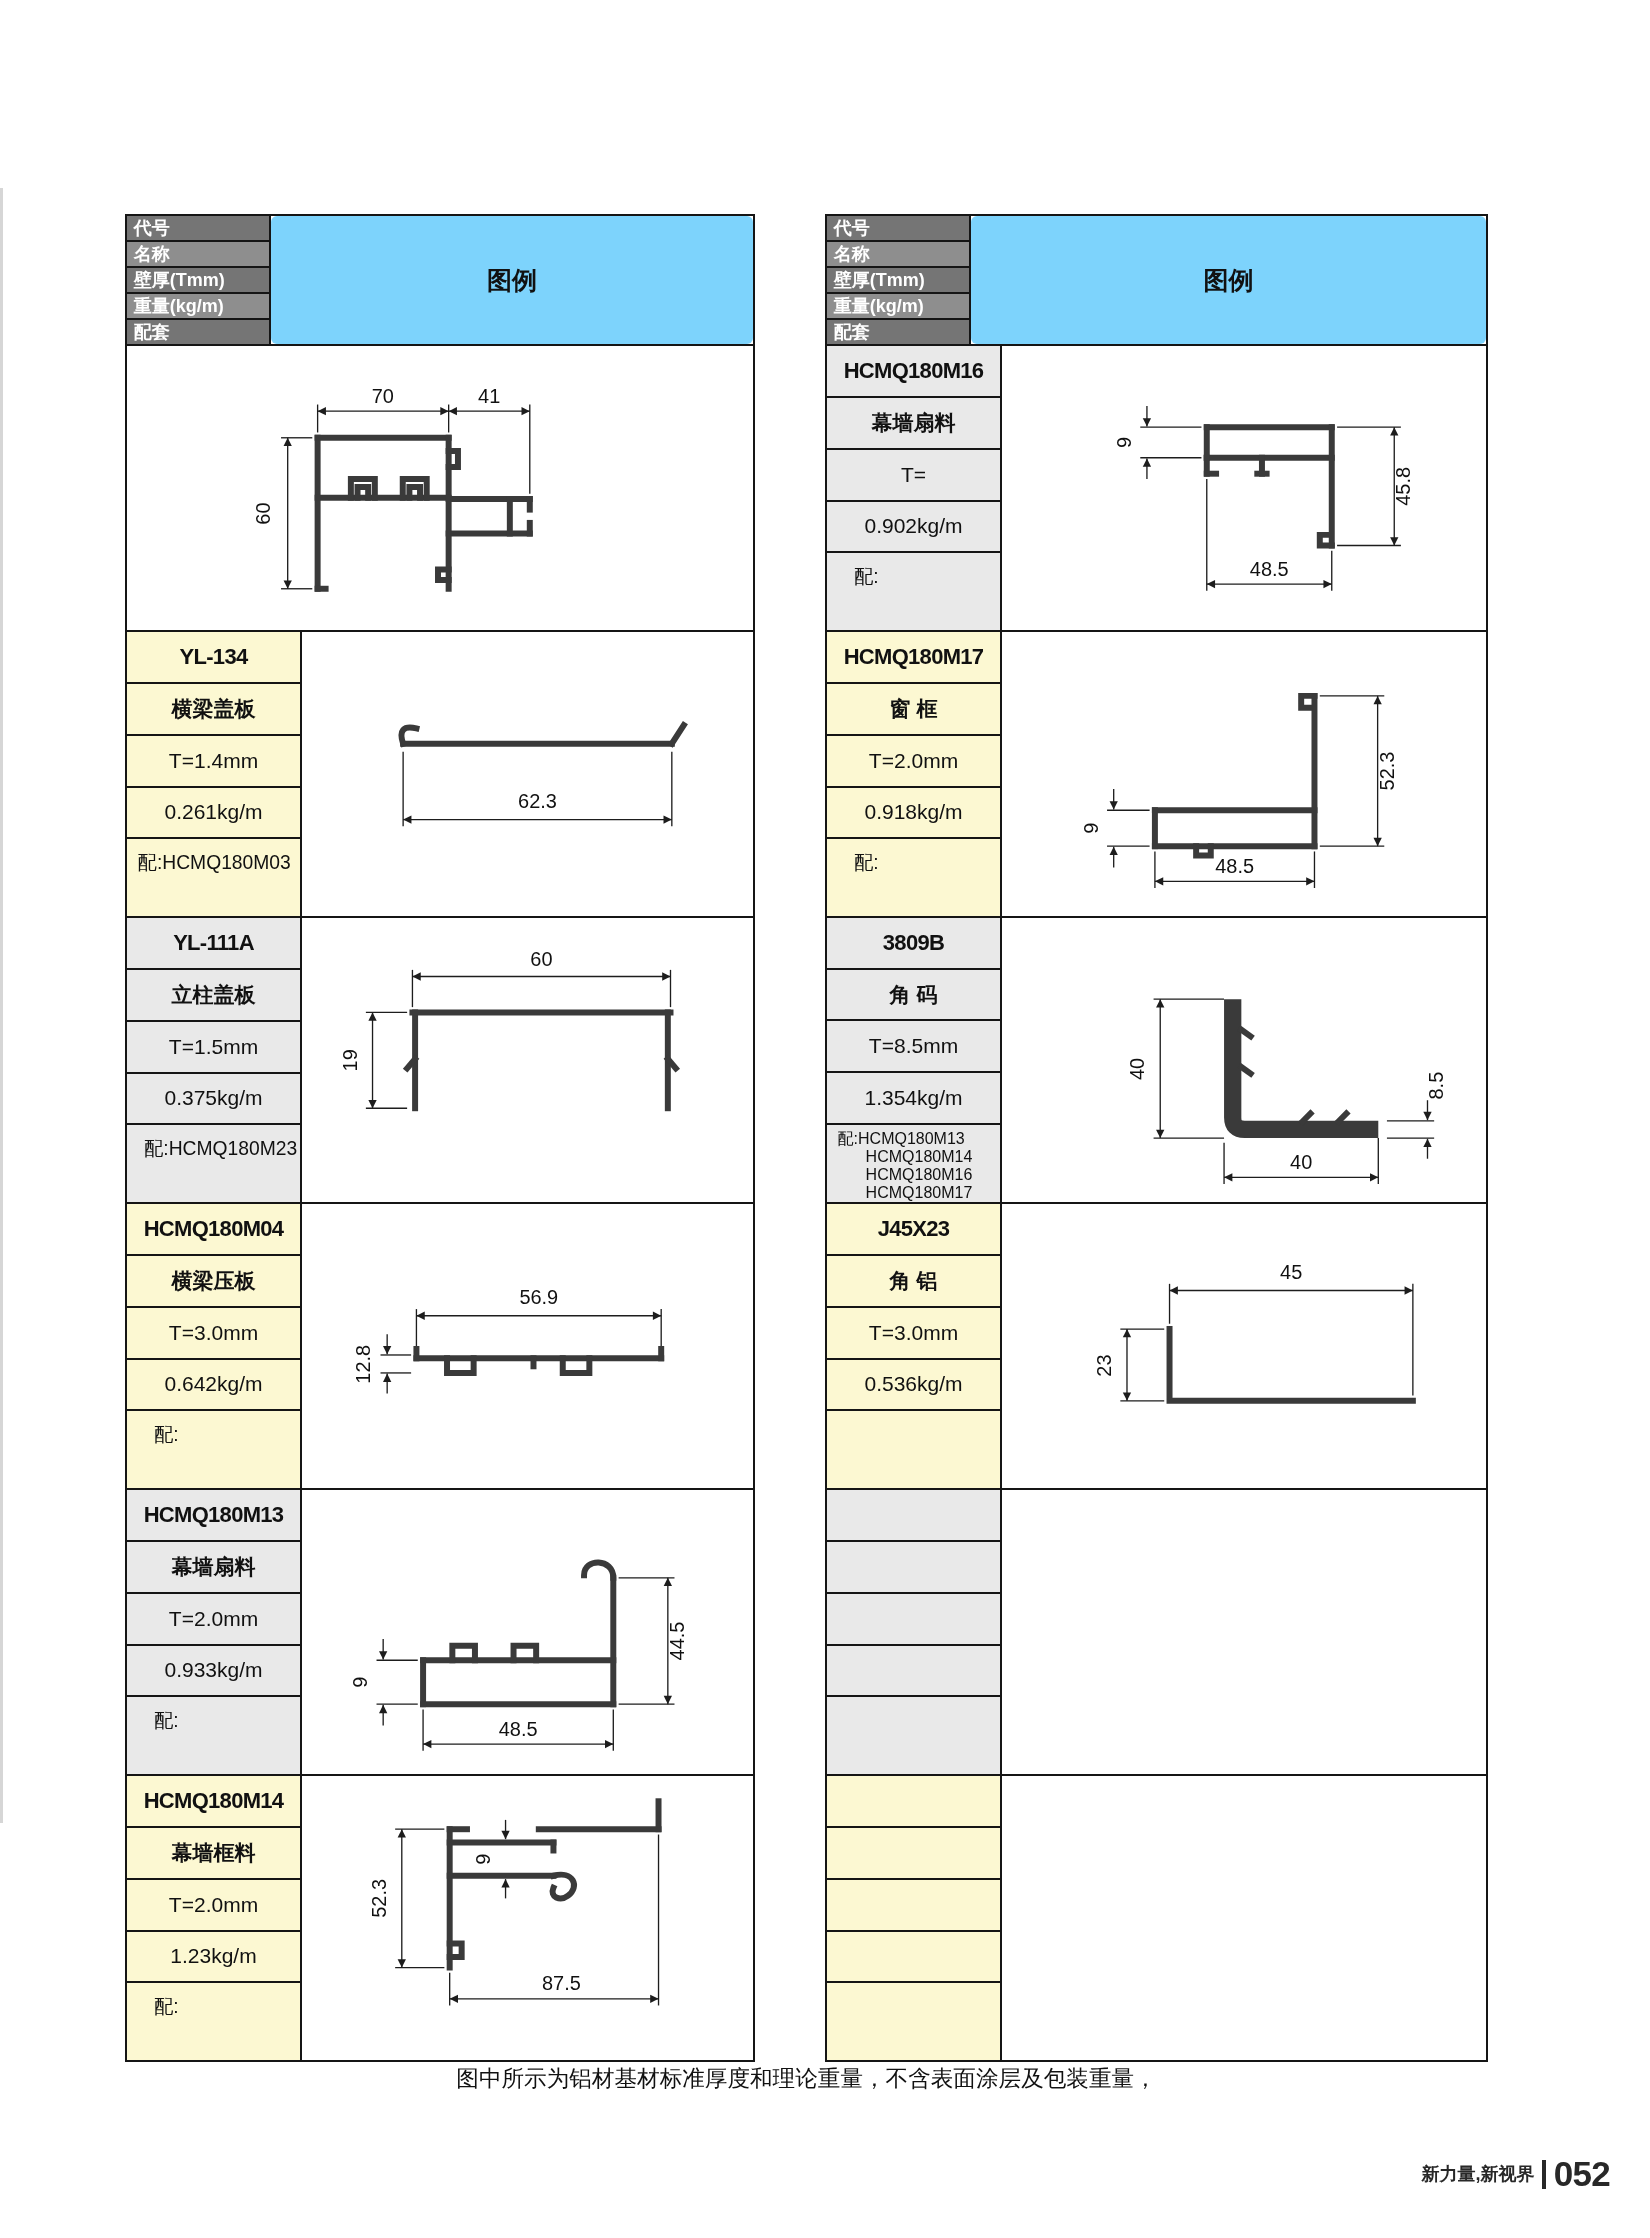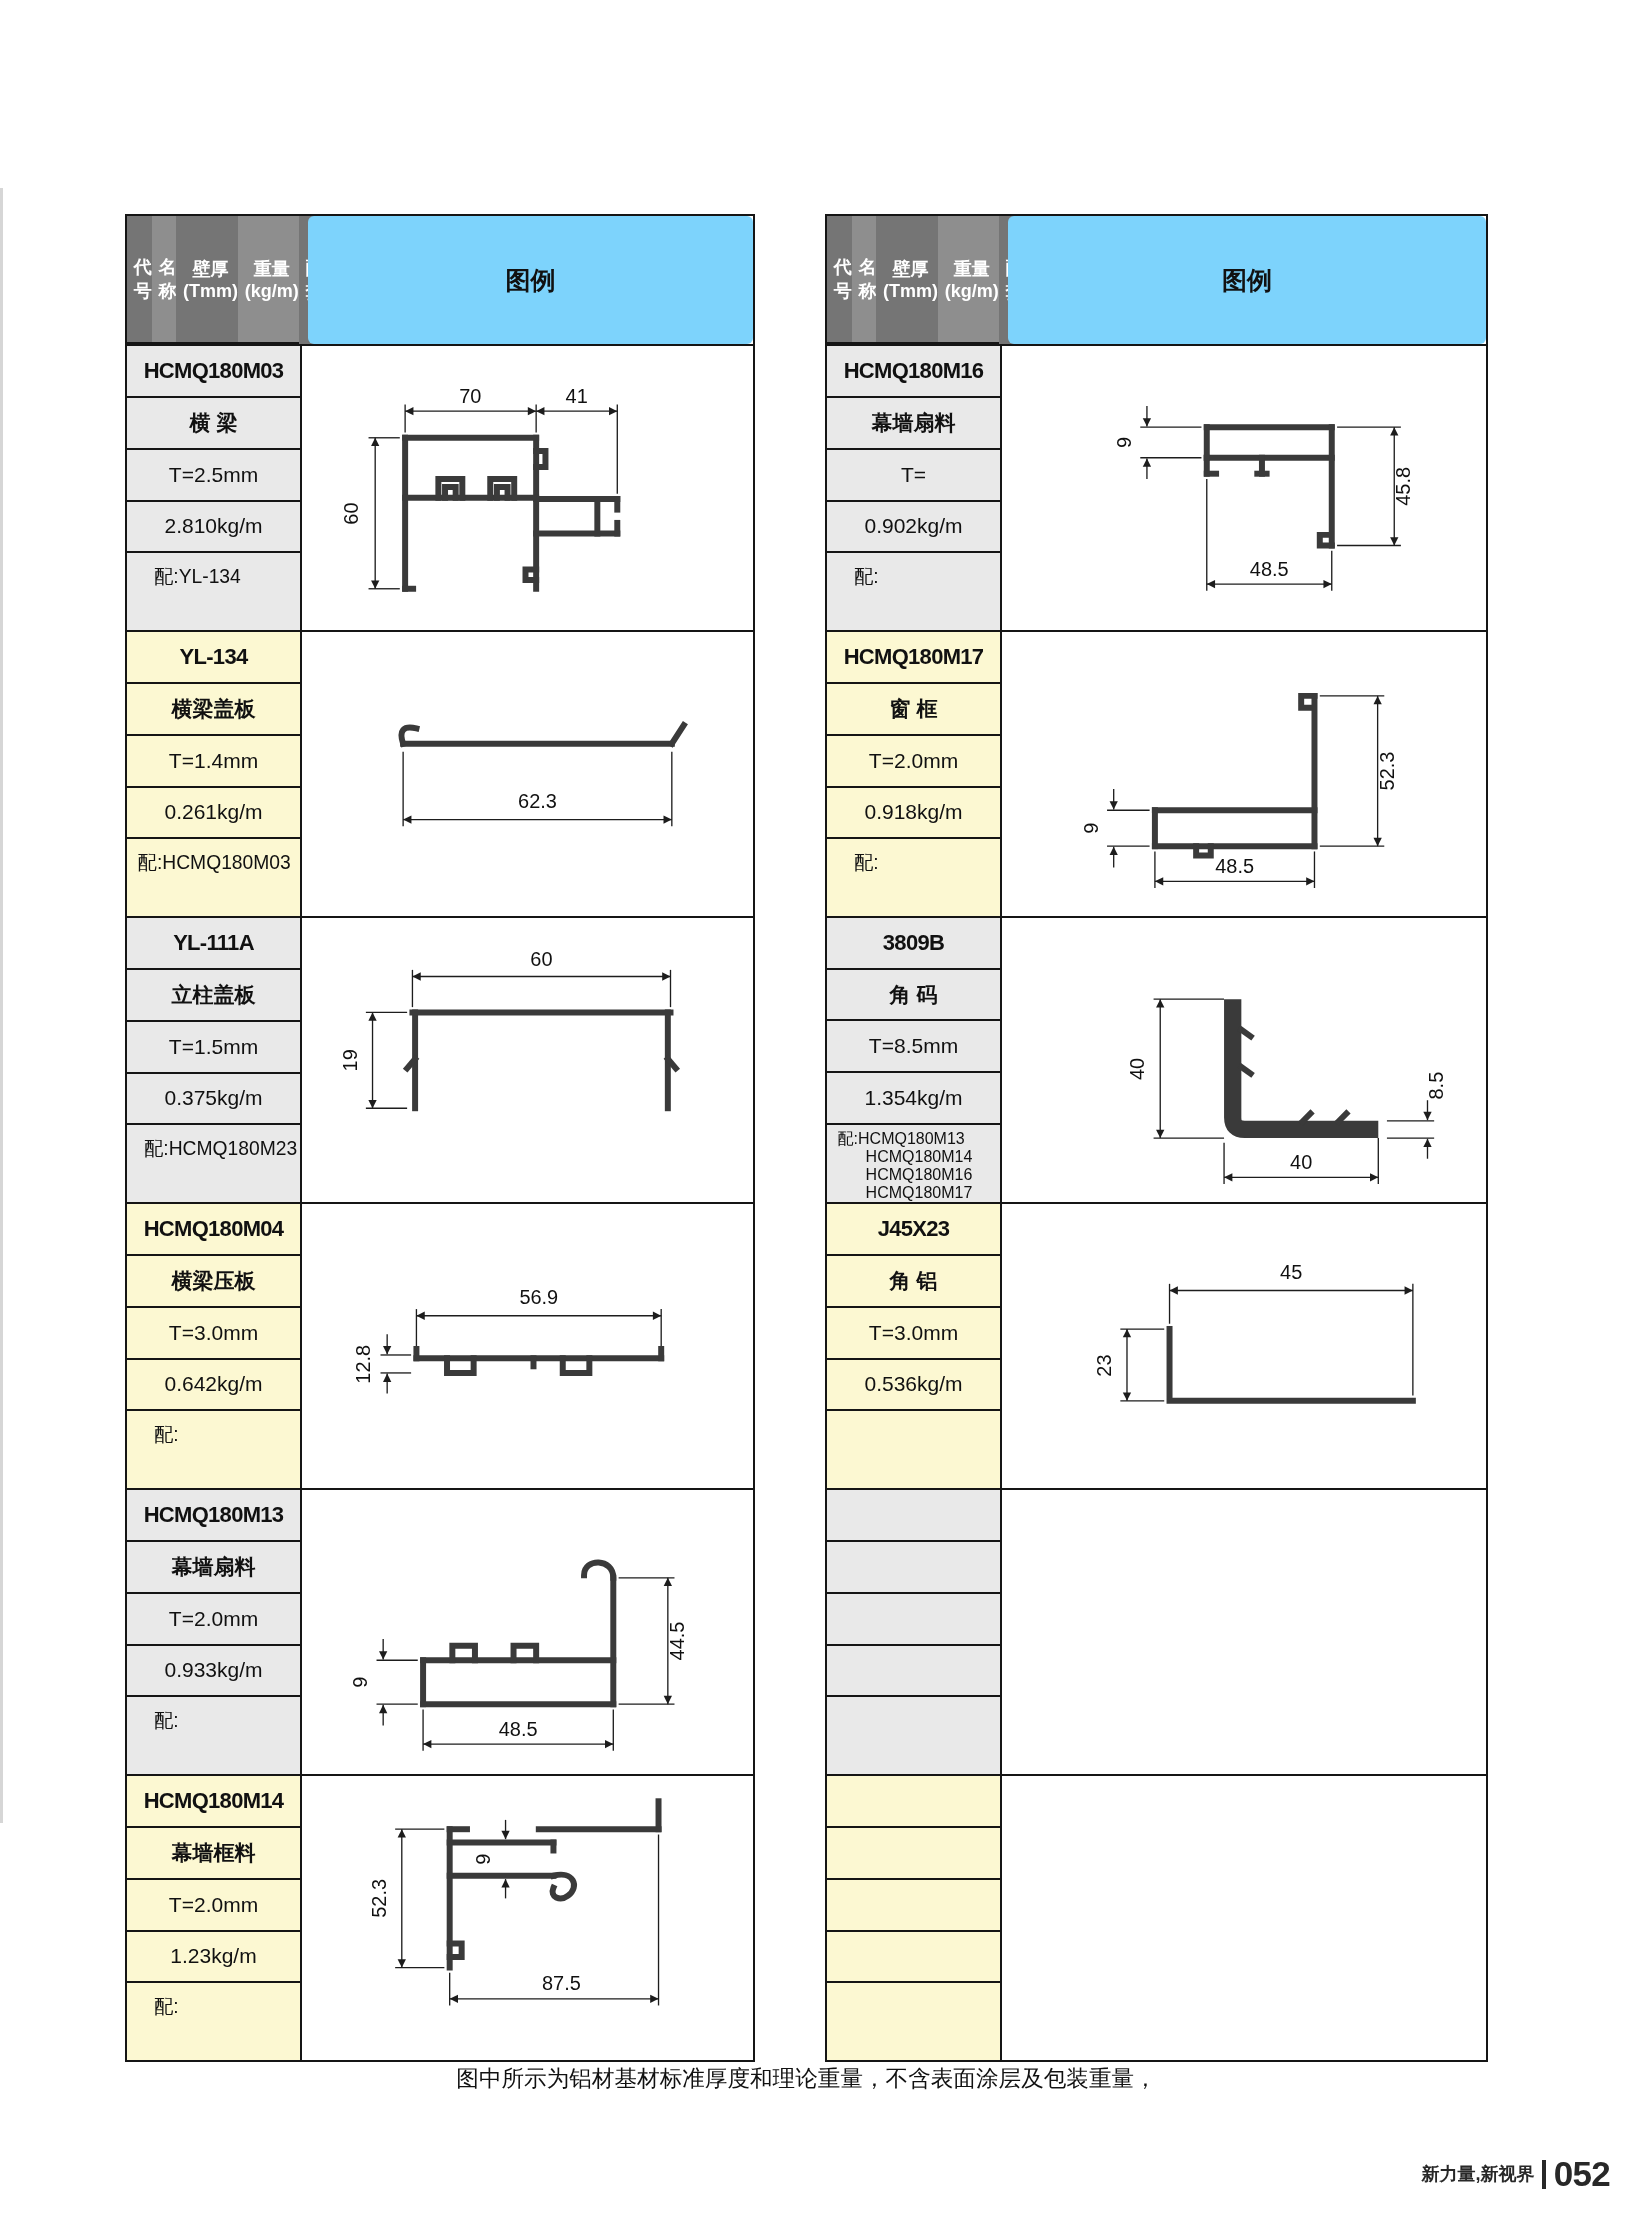--- a/index.html
+++ b/index.html
@@ -2,21 +2,21 @@
 <html style="font-size:10.6px"><head>
 <meta charset="utf-8">
 <style>
   html,body{margin:0;padding:0;background:#fff;}
   .page{position:relative;width:1651px;height:2239px;background:#ffffff;overflow:hidden;
         font-family:"Liberation Sans","DejaVu Sans",sans-serif;color:#111;}
   .edge-strip{position:absolute;left:0;top:188px;width:3.3px;height:1635px;background:#d6d6d6;}
 
   .cat-table{position:absolute;border:2px solid #151515;background:#fff;box-sizing:border-box;}
   .t-header{display:flex;height:128px;box-sizing:border-box;}
-  .h-rows{width:181px;display:flex;flex-direction:row;border-right:2px solid #151515;box-sizing:border-box;text-align:center;}
+  .h-rows{width:144px;display:flex;flex-direction:column;border-right:2px solid #151515;box-sizing:border-box;}
   .h-row{flex:1;display:flex;align-items:center;padding-left:6.7px;color:#fff;font-weight:bold;
          font-size:18px;box-sizing:border-box;border-bottom:2px solid #151515;}
   .h-row:nth-child(odd){background:#757575;}
   .h-row:nth-child(even){background:#8e8e8e;}
   .h-row:last-child{border-bottom:none;}
   .h-legend{flex:1;background:#7dd3fc;display:flex;align-items:center;justify-content:center;
             font-weight:bold;font-size:25px;border-radius:6px;}
 
   .block{display:flex;height:286px;border-top:2px solid #151515;box-sizing:border-box;}
   .b-info{width:175px;display:flex;flex-direction:column;border-right:2px solid #151515;box-sizing:border-box;}
@@ -69,27 +69,20 @@
         <div class="h-row">代号</div>
         <div class="h-row">名称</div>
         <div class="h-row">壁厚(Tmm)</div>
         <div class="h-row">重量(kg/m)</div>
         <div class="h-row">配套</div>
       </div>
       <div class="h-legend">图例</div>
     </div>
 
     <div class="block g">
-      <div class="b-info">
-        <div class="cell code">HCMQ180M03</div>
-        <div class="cell name">横 梁</div>
-        <div class="cell">T=2.5mm</div>
-        <div class="cell">2.810kg/m</div>
-        <div class="cell match">配:YL-134</div>
-      </div>
       <div class="b-draw">
         <svg viewBox="0 0 678 427">
           <path class="e" d="M155,130 V88"></path>
           <path class="e" d="M352,130 V88"></path>
           <path class="e" d="M474,222 V88"></path>
           <path class="e" d="M147,138 H100"></path>
           <path class="e" d="M147,365 H100"></path>
           <path class="d" d="M155,98 H352" marker-start="url(#arr)" marker-end="url(#arr)"></path>
           <path class="d" d="M352,98 H474" marker-start="url(#arr)" marker-end="url(#arr)"></path>
           <path class="d" d="M110,138 V365" marker-start="url(#arr)" marker-end="url(#arr)"></path>

